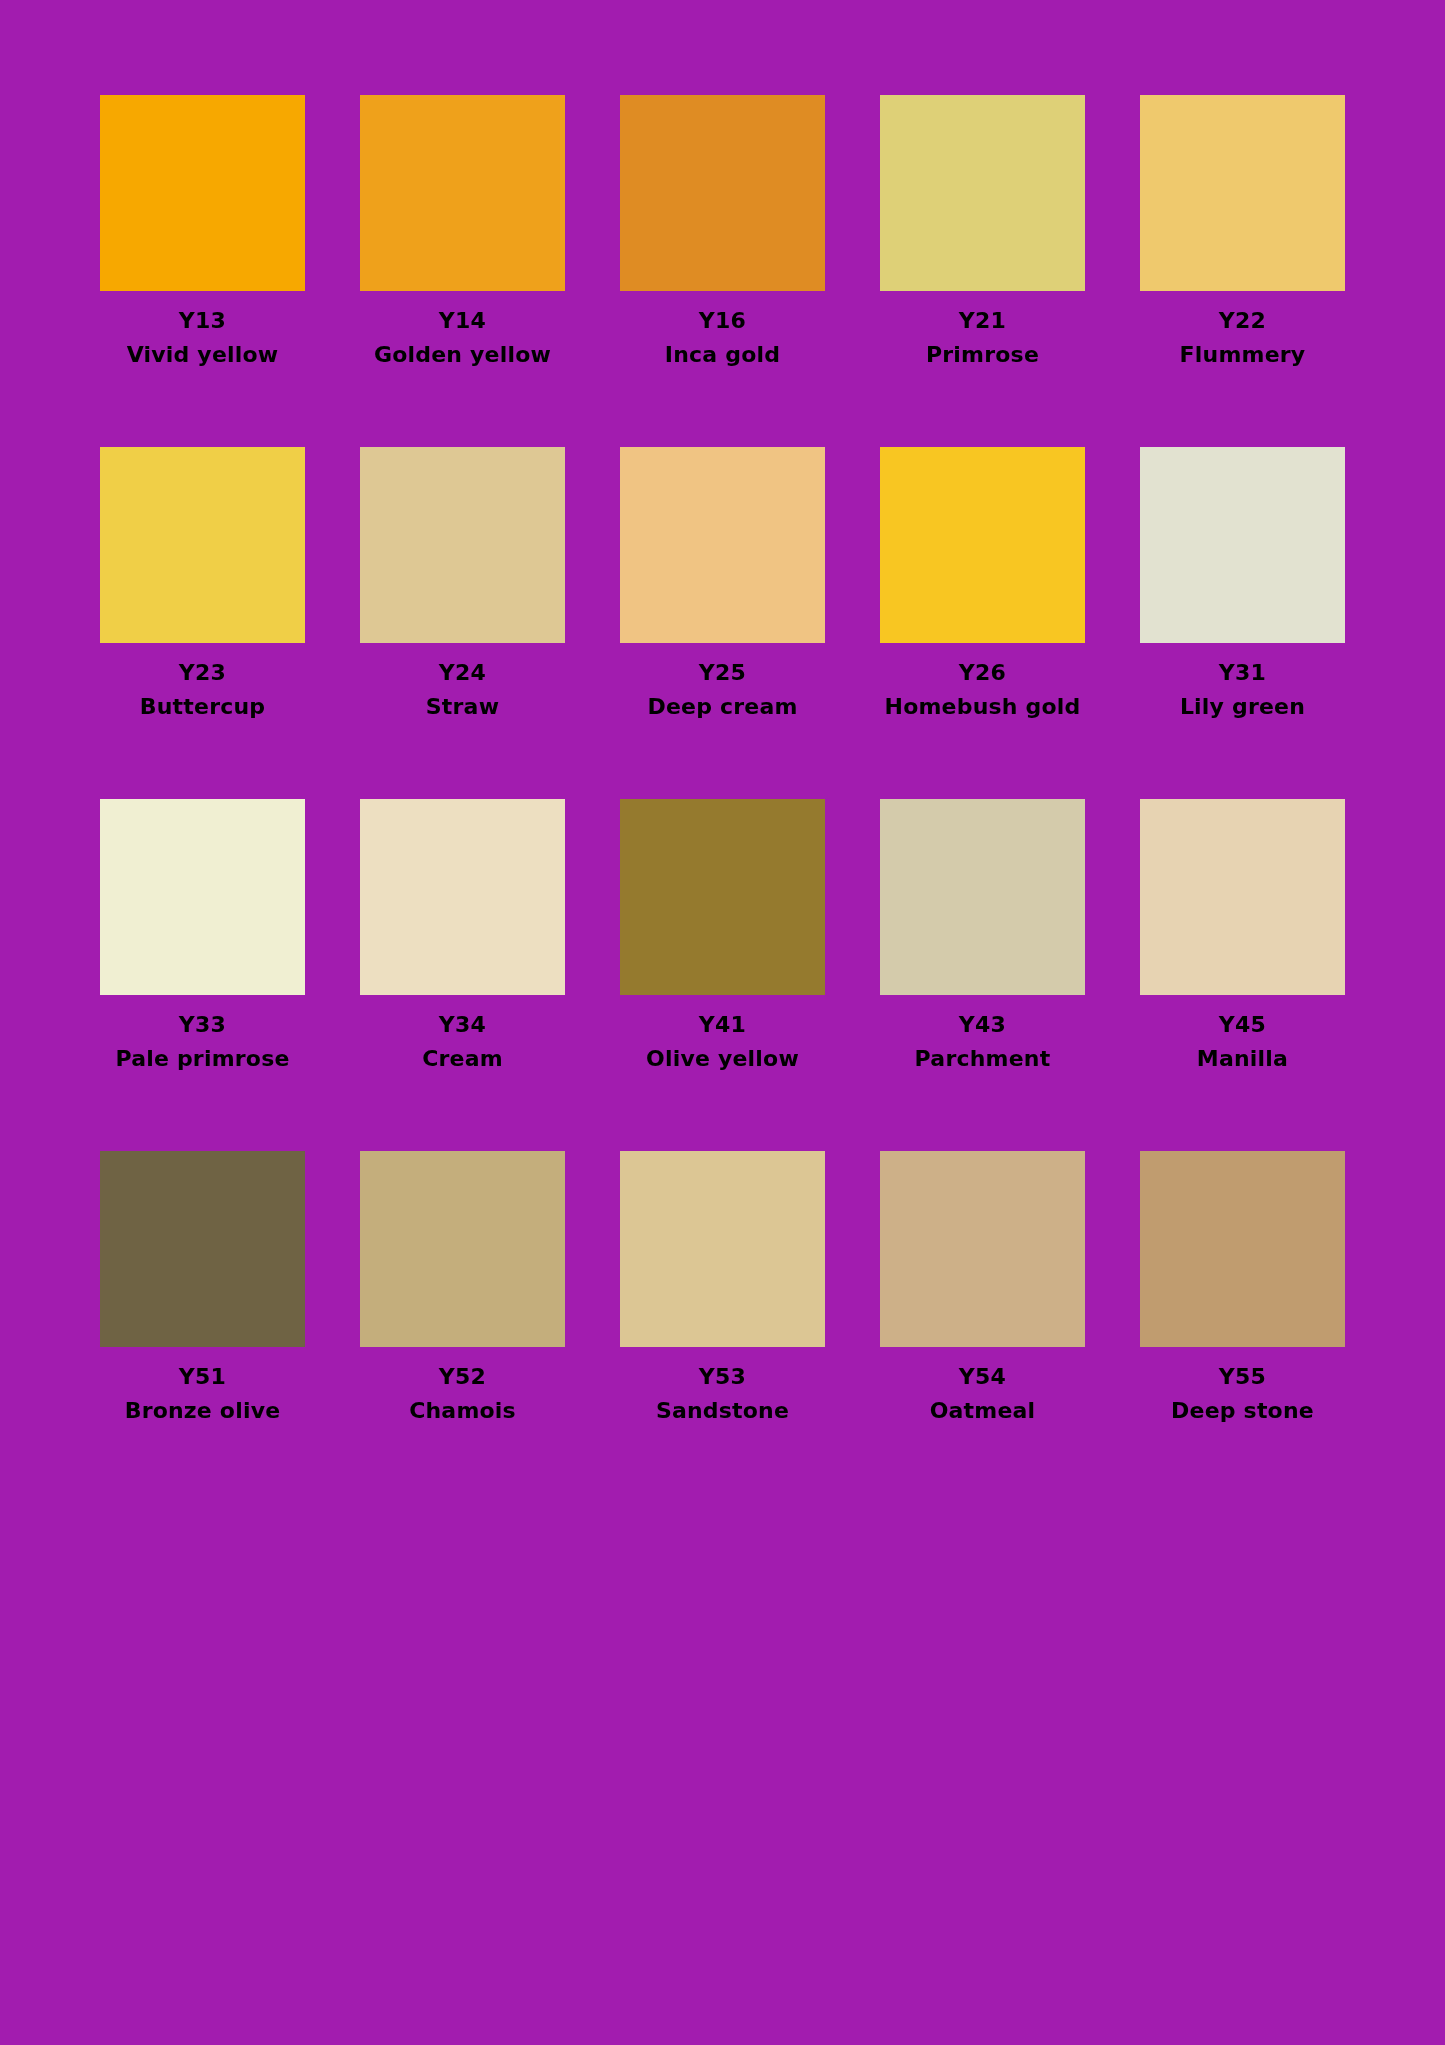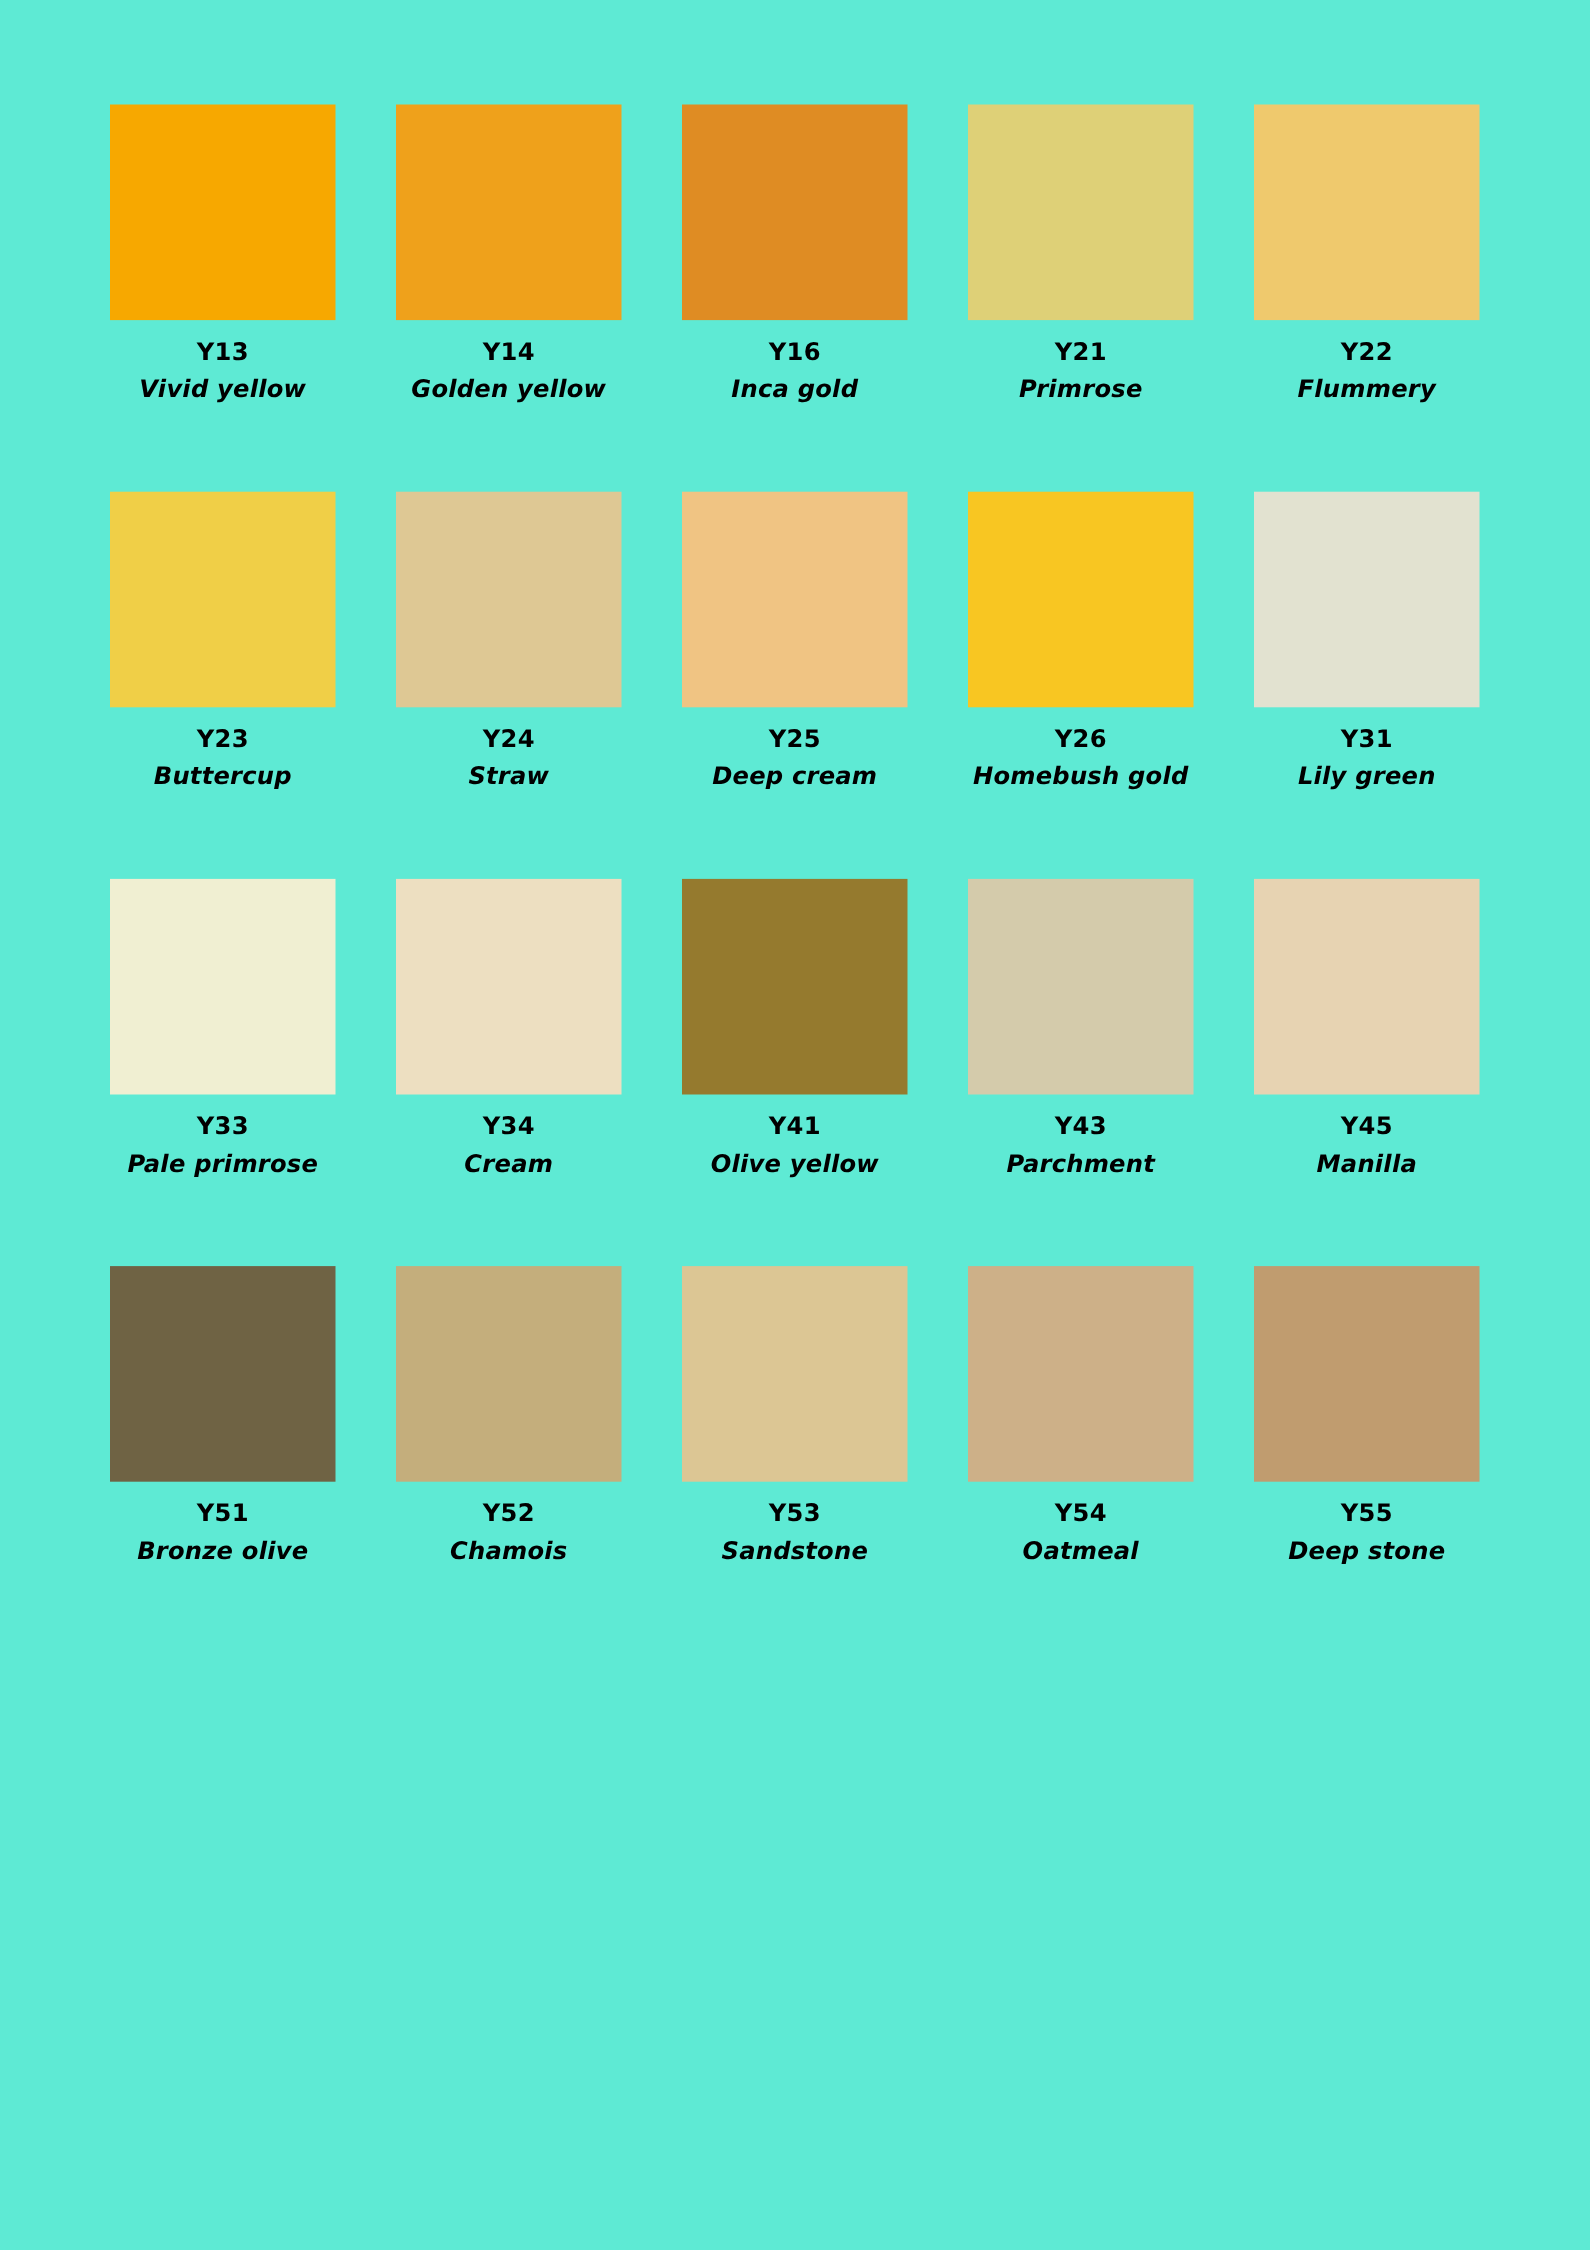--- a/index.html
+++ b/index.html
@@ -15,21 +15,21 @@
     -webkit-font-smoothing: antialiased;
     overflow: hidden;
   }
 
   #swatch-sheet {
     position: relative;
     width: 1445px;
     height: 2045px;
     box-sizing: border-box;
     padding: 0;
-    background: #5eead4;
+    background: #a21caf;
   }
 
   .swatch-grid {
     position: absolute;
     left: 100px;
     top: 95px;
     width: 1245px;
     display: grid;
     grid-template-columns: repeat(5, 205px);
     column-gap: 55px;
@@ -64,21 +64,20 @@
 
   .swatch-label {
     margin-top: 12px;
     font-size: 22px;
     font-weight: bold;
     color: #000000;
     letter-spacing: 0.2px;
     line-height: 1;
     text-align: center;
     white-space: nowrap;
-    font-style: italic;
   }
 </style>
 </head>
 <body style="background: rgb(255, 255, 255);">
 
 <div id="swatch-sheet">
   <div class="swatch-grid">
       <div class="swatch-cell">
         <div class="swatch-chip" style="background-color: rgb(247, 168, 0);"></div>
         <div class="swatch-code">Y13</div>

